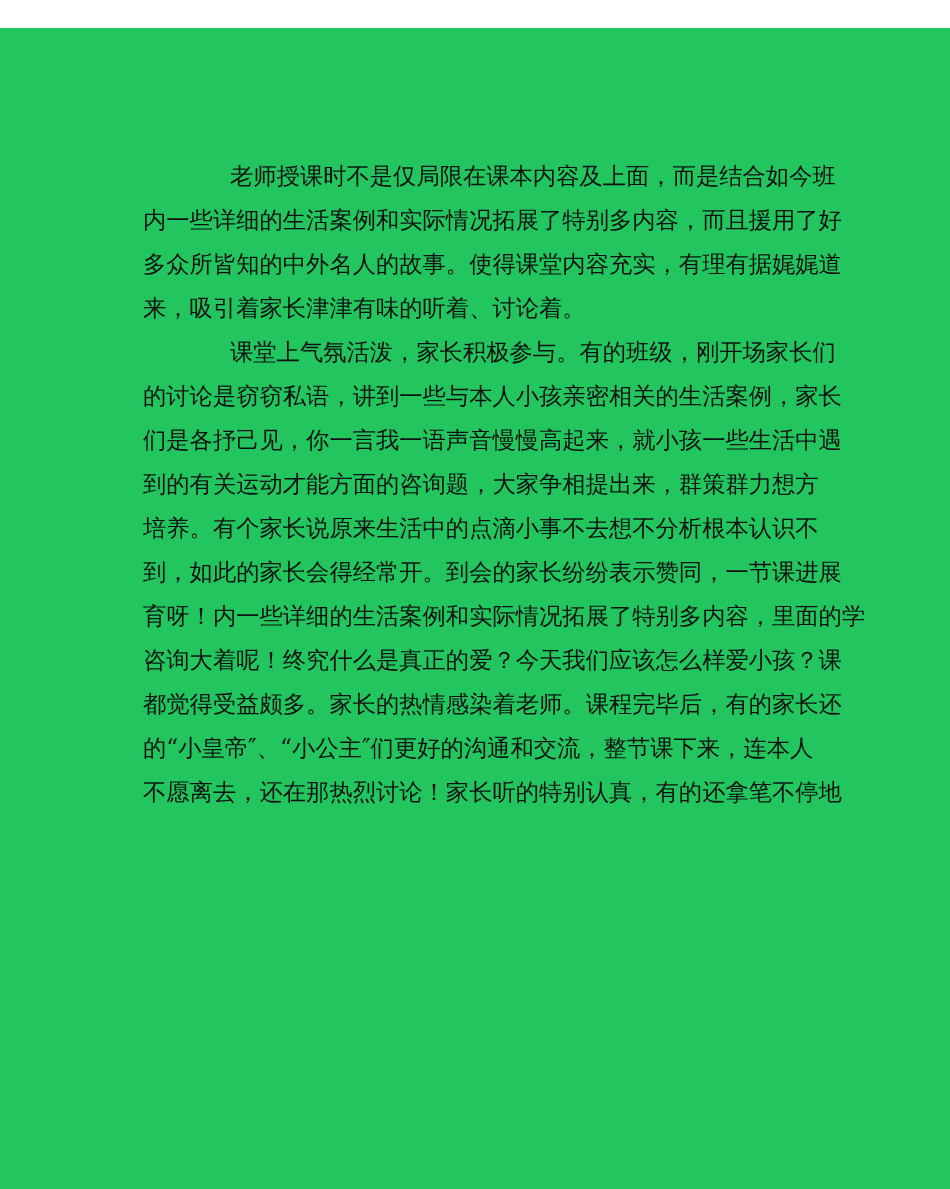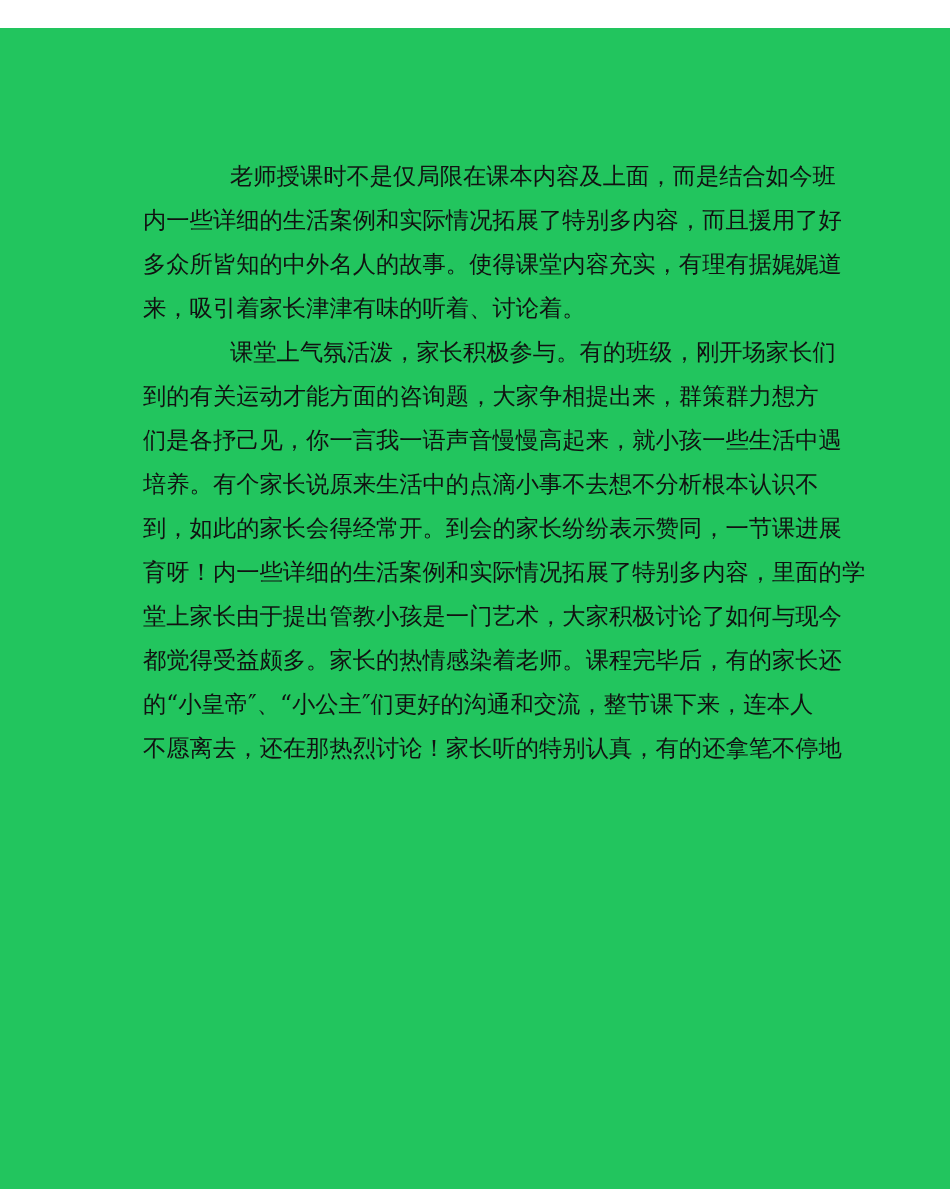--- a/index.html
+++ b/index.html
@@ -19,24 +19,25 @@
 <div class="page">
   <div class="content">
     <div>
       <div class="line indent">老师授课时不是仅局限在课本内容及上面，而是结合如今班</div>
       <div class="line">内一些详细的生活案例和实际情况拓展了特别多内容，而且援用了好</div>
       <div class="line">多众所皆知的中外名人的故事。使得课堂内容充实，有理有据娓娓道</div>
       <div class="line">来，吸引着家长津津有味的听着、讨论着。</div>
     </div>
     <div>
       <div class="line indent">课堂上气氛活泼，家长积极参与。有的班级，刚开场家长们</div>
+      <div class="line">的讨论是窃窃私语，讲到一些与本人小孩亲密相关的生活案例，家长</div>
+      <div class="line">们是各抒己见，你一言我一语声音慢慢高起来，就小孩一些生活中遇</div>
       <div class="line">到的有关运动才能方面的咨询题，大家争相提出来，群策群力想方</div>
-      <div class="line">们是各抒己见，你一言我一语声音慢慢高起来，就小孩一些生活中遇</div>
       <div class="line">培养。有个家长说原来生活中的点滴小事不去想不分析根本认识不</div>
       <div class="line">到，如此的家长会得经常开。到会的家长纷纷表示赞同，一节课进展</div>
       <div class="line">育呀！内一些详细的生活案例和实际情况拓展了特别多内容，里面的学</div>
-      <div class="line">堂上家长由于提出管教小孩是一门艺术，大家积极讨论了如何与现今</div>
+      <div class="line">咨询大着呢！终究什么是真正的爱？今天我们应该怎么样爱小孩？课</div>
       <div class="line">都觉得受益颇多。家长的热情感染着老师。课程完毕后，有的家长还</div>
       <div class="line">的“小皇帝″、“小公主″们更好的沟通和交流，整节课下来，连本人</div>
       <div class="line">不愿离去，还在那热烈讨论！家长听的特别认真，有的还拿笔不停地</div>
     </div>
   </div>
 </div>
 
 </body></html>

